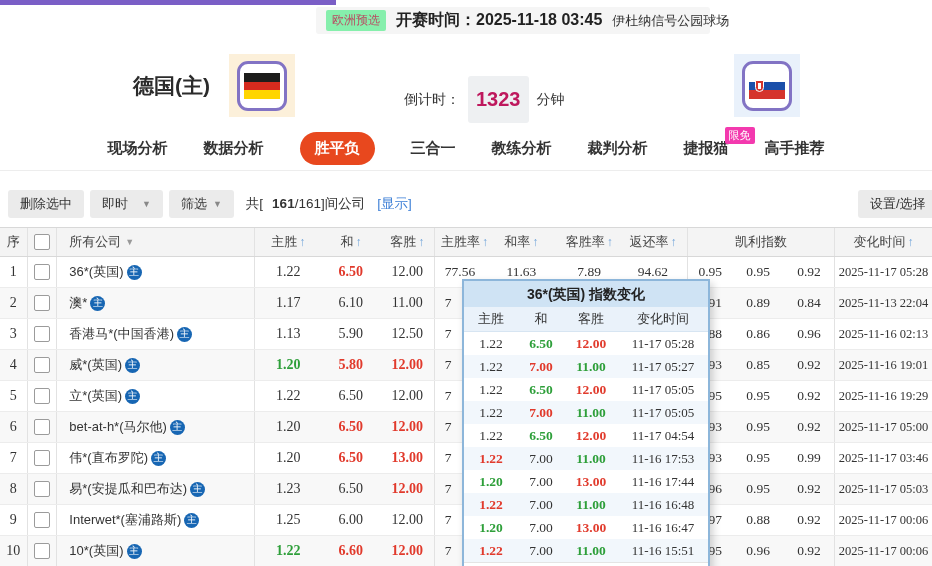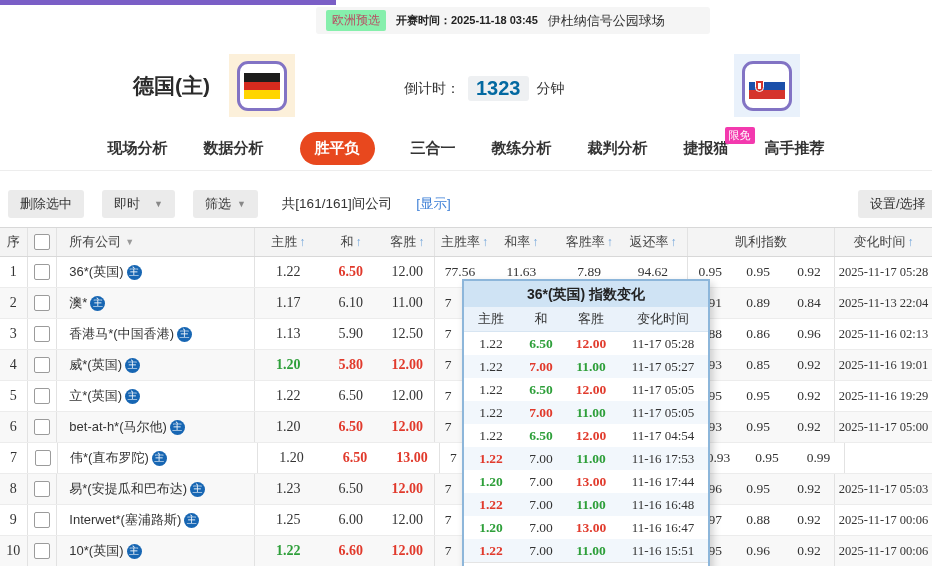--- a/index.html
+++ b/index.html
@@ -4,57 +4,57 @@
 <style>
   html,body{margin:0;padding:0;background:#fff;}
   .stage{position:relative;width:932px;height:566px;background:#fff;overflow:hidden;
          font-family:"Liberation Sans",sans-serif;color:#333;}
   
   .topstrip{position:absolute;left:0;top:0;width:336px;height:5px;background:#7a5ec6;}
   
   .topbar{position:absolute;left:316px;top:7px;width:394px;height:27px;background:#f5f5f5;
           border-radius:3px;display:flex;align-items:center;gap:10px;padding:0 10px;box-sizing:border-box;}
   .league-badge{background:#86efac;color:#b94a62;font-size:12px;padding:2px 6px;border-radius:2px;white-space:nowrap;}
-  .kickoff{font-size:11px;font-weight:bold;color:#222;white-space:nowrap;}
+  .kickoff{font-size:16px;font-weight:bold;color:#222;white-space:nowrap;}
   .venue{font-size:13px;color:#333;white-space:nowrap;}
   
   .team-name{position:absolute;top:72px;font-size:21px;font-weight:bold;color:#2b2b2b;}
   .home-name{left:133px;}
   .away-name{left:812px;}
   .flagbox{position:absolute;top:54px;width:66px;height:63px;display:flex;align-items:center;justify-content:center;}
   .flagbox.home{left:229px;background:#fcf0da;}
   .flagbox.away{left:734px;background:#e9f1fb;}
   .flag-inner{width:50px;height:50px;background:#fff;border:3px solid #8273c4;border-radius:11px;
               display:flex;align-items:center;justify-content:center;box-sizing:border-box;}
   .flag{width:36px;height:26px;position:relative;overflow:hidden;}
   .flag-de{background:linear-gradient(to bottom,#1d1d1b 0 33.3%,#d52b1e 33.3% 66.6%,#ffd500 66.6% 100%);}
   .flag-sk{background:linear-gradient(to bottom,#ffffff 0 33.3%,#1b4faa 33.3% 66.6%,#d5342c 66.6% 100%);}
   .sk-emblem{position:absolute;left:6px;top:7px;width:9px;height:12px;background:#d5342c;
              border:1px solid #fff;border-radius:0 0 5px 5px;box-sizing:border-box;}
   .sk-emblem:after{content:"";position:absolute;left:2px;top:2px;width:3px;height:6px;background:#fff;}
   .countdown{position:absolute;left:404px;top:76px;display:flex;align-items:center;font-size:14px;color:#333;}
-  .cd-value{font-size:20px;font-weight:bold;color:#0369a1;background:#eef0f2;border-radius:3px;
-            padding:1px 8px;margin:0 8px;}
+  .cd-value{font-size:20px;font-weight:bold;color:#be185d;background:#eef0f2;border-radius:3px;
+            padding:12px 8px;margin:0 8px;}
   
   .nav{position:absolute;left:0;top:127px;width:932px;height:44px;border-bottom:1px solid #ededed;
        display:flex;align-items:center;justify-content:center;gap:36px;box-sizing:border-box;}
   .nav-item{font-size:15px;font-weight:bold;color:#333;position:relative;white-space:nowrap;cursor:pointer;}
   .nav-item.active{background:#e8481e;color:#fff;padding:7px 15px;border-radius:18px;}
   .nav-badge{position:absolute;top:-12px;right:-26px;background:#f339ae;color:#fff;font-size:11px;
              font-weight:normal;padding:1px 4px;border-radius:2px;}
   
   .toolbar{position:absolute;left:0;top:188px;width:932px;height:32px;display:flex;align-items:center;
-           gap:18px;padding-left:8px;box-sizing:border-box;}
+           gap:6px;padding-left:8px;box-sizing:border-box;}
   .tbtn{background:#ebebeb;border-radius:3px;height:28px;line-height:28px;padding:0 12px;
         font-size:13px;color:#333;white-space:nowrap;cursor:pointer;}
   .tbtn.drop{display:flex;align-items:center;}
   .caret{font-size:9px;color:#888;margin-left:14px;}
   .caret.near{margin-left:6px;}
   .count-text{font-size:13.5px;color:#333;margin-left:6px;white-space:nowrap;}
-  .count-text b{font-weight:normal;}
+  .count-text b{font-weight:bold;padding-left:9px;}
   .show-link{color:#3d7fd6;font-size:13.5px;margin-left:6px;cursor:pointer;white-space:nowrap;}
   .settings-btn{position:absolute;left:858px;top:2px;}
   
   .table{position:absolute;left:0;top:227px;width:932px;}
   .thead{height:30px;display:flex;background:#f4f4f4;border-top:1px solid #d8d8d8;border-bottom:1px solid #d8d8d8;
          font-size:13px;color:#444;box-sizing:border-box;}
   .cell{display:flex;align-items:center;justify-content:center;box-sizing:border-box;overflow:hidden;white-space:nowrap;}
   .bR{border-right:1px solid #e2e2e2;}
   .c-idx{width:28px;} .c-cb{width:30px;} .c-name{width:200px;justify-content:flex-start;padding-left:12px;}
   .c-h{width:67px;} .c-d{width:60px;} .c-a{width:55px;}
@@ -327,20 +327,21 @@
           <div class="cell c-h num vk">1.20</div>
           <div class="cell c-d num vr">6.50</div>
           <div class="cell c-a bR num vr">13.00</div>
           <div class="cell c-hr rate">7</div>
           <div class="cell c-dr rate"></div>
           <div class="cell c-ar rate"></div>
           <div class="cell c-rr bR rate"></div>
           <div class="cell c-k1 kv">0.93</div>
           <div class="cell c-k2 kv">0.95</div>
           <div class="cell c-k3 bR kv">0.99</div>
+          <div class="cell c-t tm">2025-11-17 03:46</div>
         </div>
         <div class="trow zeb">
           <div class="cell c-idx bR num">8</div>
           <div class="cell c-cb bR">
             <span class="checkbox"></span>
           </div>
           <div class="cell c-name bR">
             <span>易*(安提瓜和巴布达)</span>
             <span class="badge-main">主</span>
           </div>

